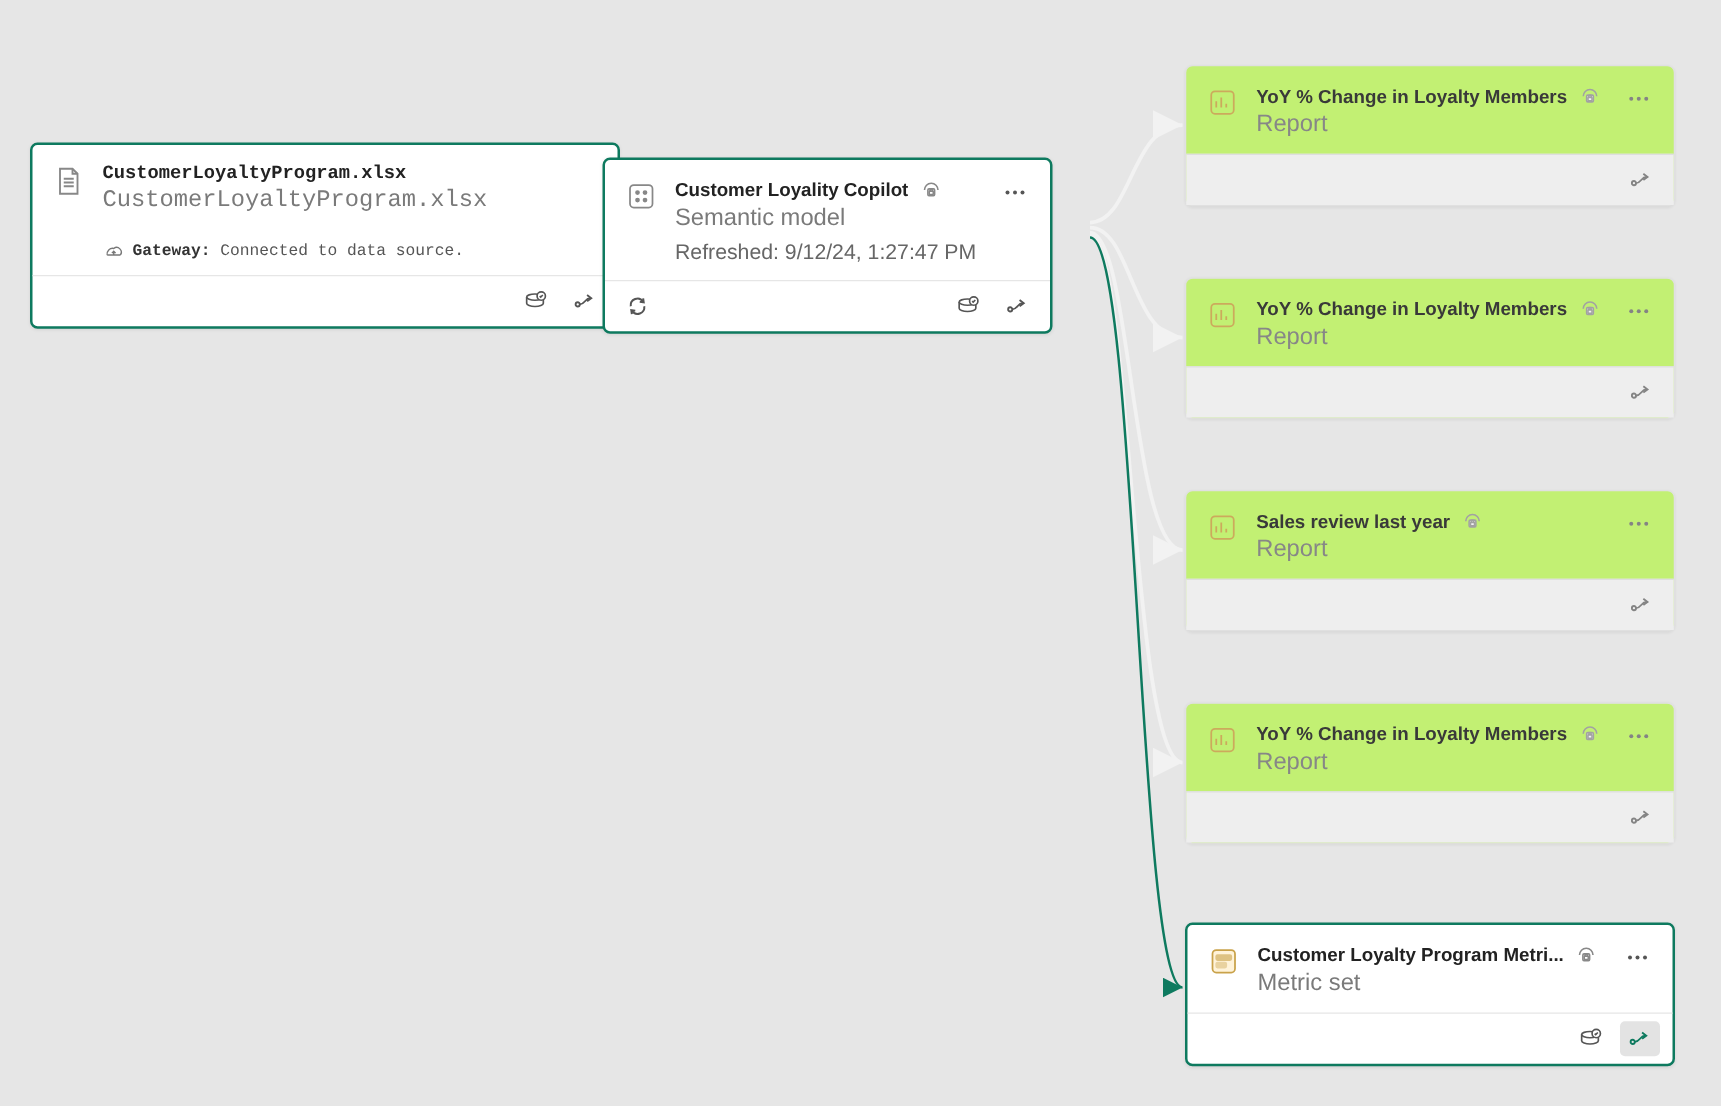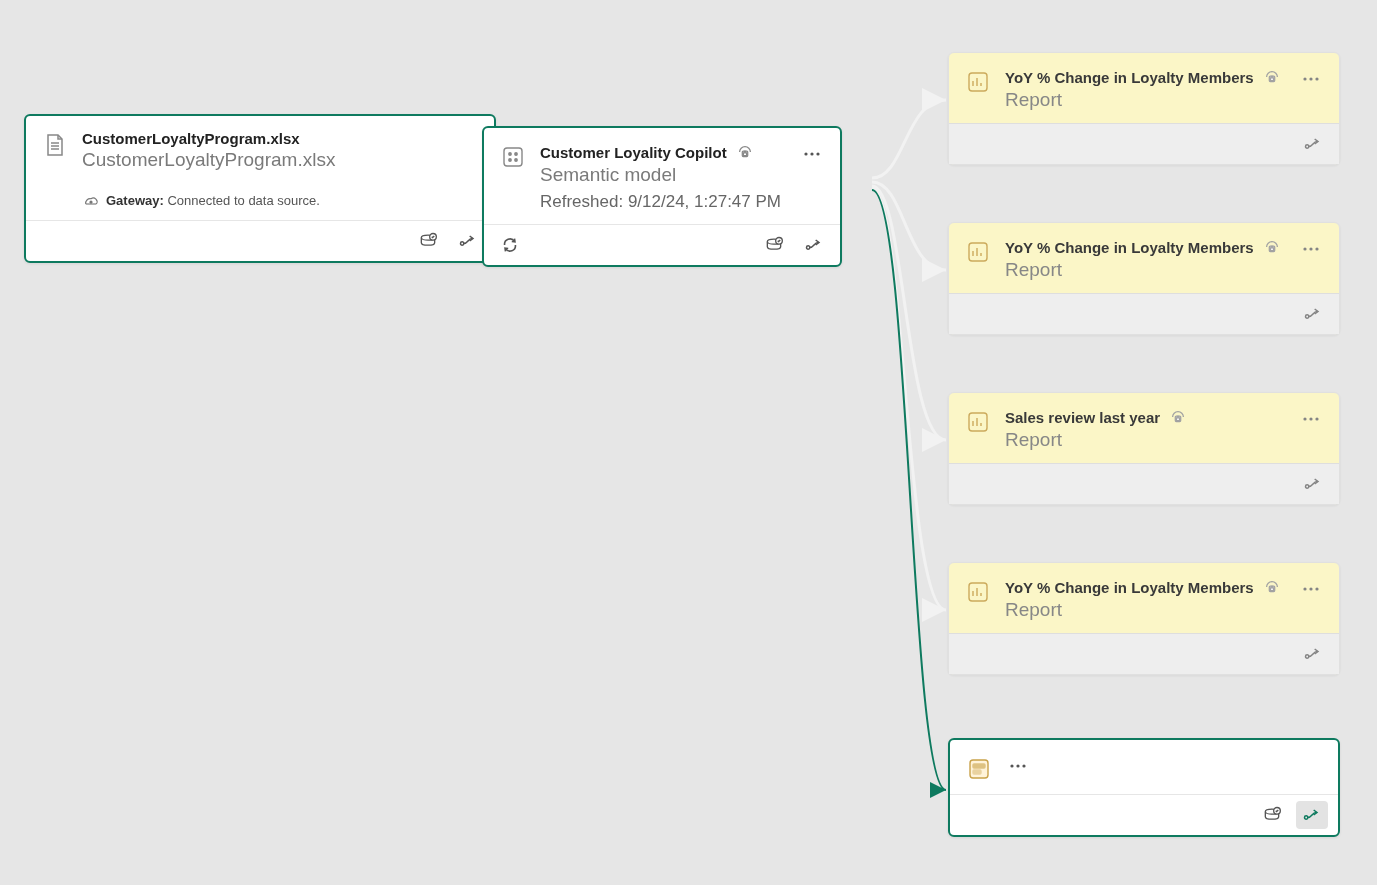--- a/index.html
+++ b/index.html
@@ -26,21 +26,21 @@
     border: 1px solid #e0e0e0;
     display: flex;
     flex-direction: column;
     z-index: 2;
   }
   .node.highlight {
     border: 2px solid #0e7a5f;
   }
   .node.faded {
     opacity: 0.88;
-    background: #fef9c3;
+    background: #bef264;
   }
   .node .header {
     display: flex;
     align-items: flex-start;
     padding: 14px 16px 12px 16px;
     gap: 14px;
   }
   .node .header .icon-wrap {
     flex: 0 0 auto;
     width: 26px; height: 26px;
@@ -131,21 +131,21 @@
   <path d="M416,188 L478,188" stroke="#0e7a5f" stroke-width="2" fill="none" marker-end="url(#arrow-green)"></path>
 
   <path d="M872,178 C905,178 905,100 946,100" stroke="#f2f2f2" stroke-width="3" fill="none" marker-end="url(#arrow-white)"></path>
   <path d="M872,182 C905,182 905,270 946,270" stroke="#f2f2f2" stroke-width="3" fill="none" marker-end="url(#arrow-white)"></path>
   <path d="M872,186 C905,186 905,440 946,440" stroke="#f2f2f2" stroke-width="3" fill="none" marker-end="url(#arrow-white)"></path>
   <path d="M872,188 C905,188 905,610 946,610" stroke="#f2f2f2" stroke-width="3" fill="none" marker-end="url(#arrow-white)"></path>
 
   <path d="M872,190 C910,190 910,790 946,790" stroke="#0e7a5f" stroke-width="2" fill="none" marker-end="url(#arrow-green)"></path>
 </svg>
 
-<div class="node highlight" style="left:24px; top:114px; width:472px;">
+<div class="node highlight" style="left:24px; top:114px; width:472px;font-family:Liberation Mono, monospace;">
   <div class="header">
     <div class="icon-wrap">
       <svg width="20" height="24" viewBox="0 0 20 24" fill="none" stroke="#888" stroke-width="1.5">
         <path d="M3 2 H13 L17 6 V22 H3 Z"></path>
           <path d="M13 2 V6 H17"></path>
         <line x1="6" y1="10" x2="14" y2="10"></line>
           <line x1="6" y1="13" x2="14" y2="13"></line>
           <line x1="6" y1="16" x2="14" y2="16"></line>
       </svg>
     </div>
@@ -418,20 +418,34 @@
 
 <div class="node highlight" style="left:948px; top:738px; width:392px;">
   <div class="header">
     <div class="icon-wrap">
       <svg width="22" height="22" viewBox="0 0 22 22" fill="none" stroke="#c9a24a" stroke-width="1.4">
         <rect x="2" y="2" width="18" height="18" rx="3" fill="#fff3d9"></rect>
         <rect x="5" y="6" width="12" height="4" rx="1" fill="#c9a24a" opacity="0.6"></rect>
         <rect x="5" y="12" width="8" height="4" rx="1" fill="#c9a24a" opacity="0.4"></rect>
       </svg>
     </div>
+    <div class="title-block">
+      <div class="title-row">
+        <div class="title">Customer Loyalty Program Metri...</div>
+        <div class="lock-badge">
+          <svg width="18" height="18" viewBox="0 0 20 20" fill="none" stroke="#888" stroke-width="1.4">
+              <path d="M4 10 A6 6 0 0 1 16 10"></path>
+              <rect x="7" y="9" width="6" height="6" rx="1" fill="#fff"></rect>
+              <path d="M9 11 V10 A1 1 0 0 1 11 10 V11"></path>
+              <rect x="8.2" y="11" width="3.6" height="3" rx="0.5"></rect>
+            </svg>
+        </div>
+      </div>
+      <div class="subtitle">Metric set</div>
+    </div>
     <div class="more">
       <svg width="16" height="4" viewBox="0 0 16 4">
           <circle cx="2" cy="2" r="1.6" fill="#555"></circle>
           <circle cx="8" cy="2" r="1.6" fill="#555"></circle>
           <circle cx="14" cy="2" r="1.6" fill="#555"></circle>
         </svg>
     </div>
   </div>
   <div class="footer">
     <div class="footer-btn">

